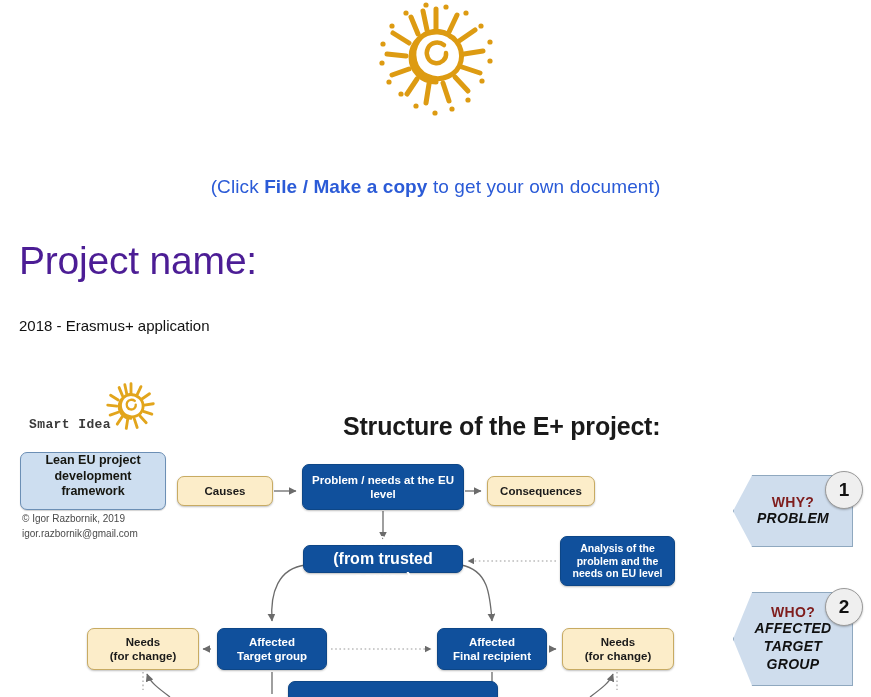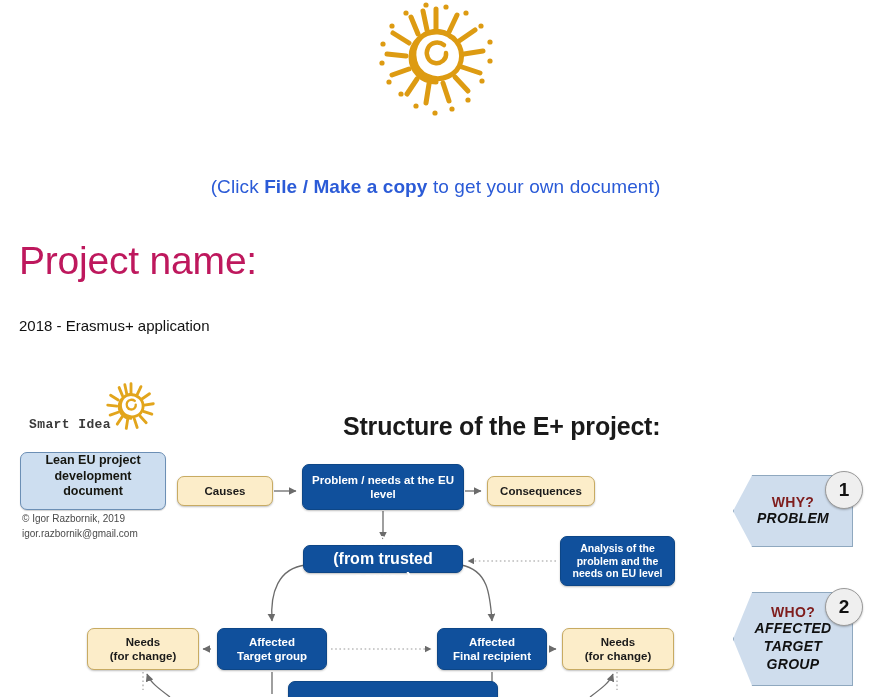--- a/index.html
+++ b/index.html
@@ -29,21 +29,21 @@
     color:#2b5bd7;
     font-family:"Liberation Sans", sans-serif;
     letter-spacing:.1px;
     white-space:nowrap;
   }
   .copy-line b{font-weight:bold;}
 
   
   .h-project{
     position:absolute;left:19px;top:239px;
-    font-size:39px;font-weight:normal;color:#be185d;
+    font-size:39px;font-weight:normal;color:#4c1d95;
     letter-spacing:-.2px;
     font-family:"Liberation Sans", sans-serif;
   }
   .p-sub{
     position:absolute;left:19px;top:317px;
     font-size:15px;color:#111;
     font-family:"Liberation Sans", sans-serif;
   }
 
   
@@ -237,21 +237,21 @@
           <line x1="47" y1="33" x2="40" y2="16"></line>
             <line x1="56" y1="29" x2="52" y2="10"></line>
         </g>
       </svg>
     </div>
     <div class="brand-word">Smart Idea</div>
     <div class="brand-box">
       <div>
         <div>Lean EU project</div>
         <div>development</div>
-        <div>document</div>
+        <div>framework</div>
       </div>
     </div>
     <div class="brand-credit">
       <div>© Igor Razbornik, 2019</div>
       <div>igor.razbornik@gmail.com</div>
     </div>
 
     <div class="node cream" style="left:177px;top:98px;width:96px;height:30px;font-size:11.5px;">
       <span>Causes</span>
     </div>

